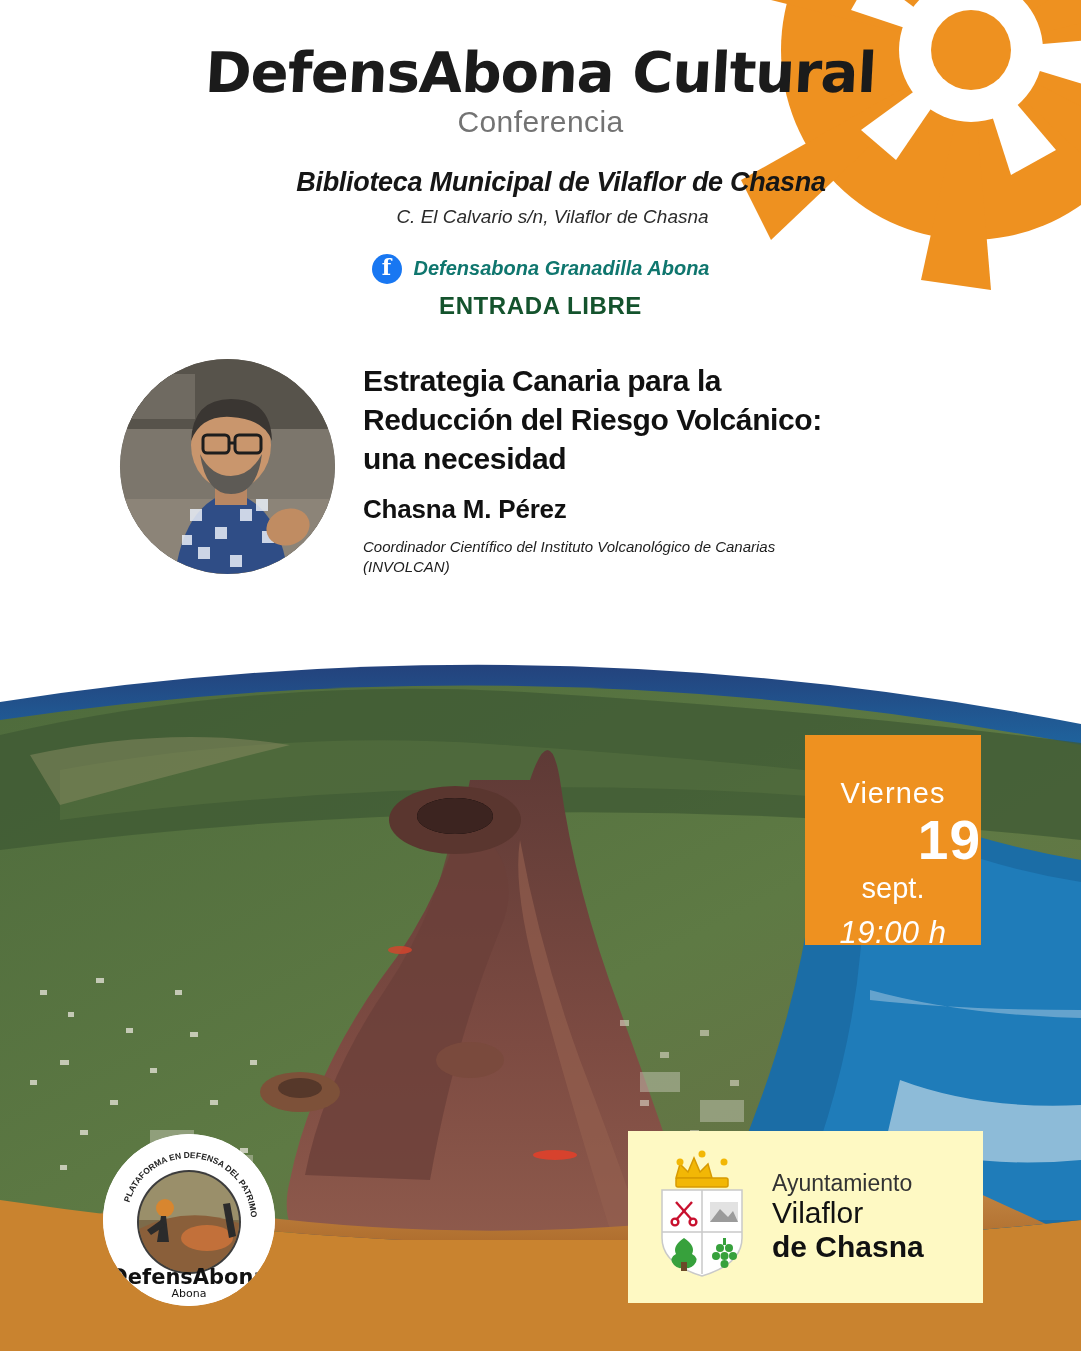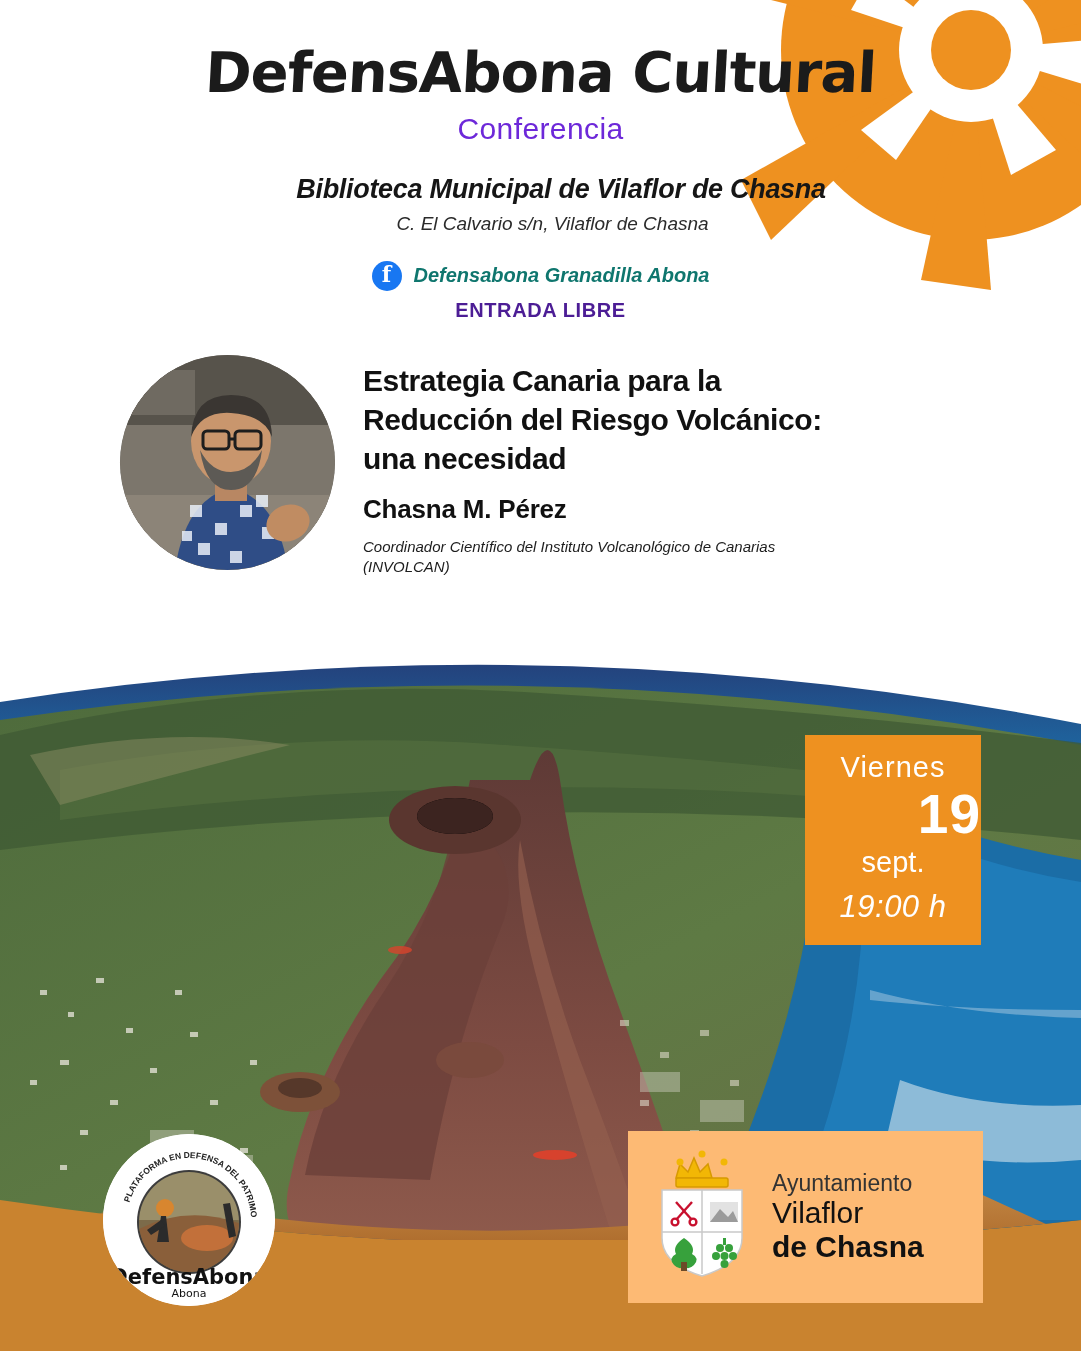--- a/index.html
+++ b/index.html
@@ -36,22 +36,22 @@
     font-size: 56px;
     font-weight: bold;
     color: #1b1b1b;
     letter-spacing: -1px;
     line-height: 1.05;
     transform: skewX(-3deg);
   }
   .brand-sub {
     font-family: "Liberation Sans", sans-serif;
     font-size: 30px;
-    color: #6d28d9;
-    margin-top: 9px;
+    color: #737373;
+    margin-top: 2px;
     letter-spacing: 0.4px;
   }
   .venue {
     margin-top: 28px;
     font-size: 27px;
     font-weight: bold;
     font-style: italic;
     color: #161616;
     letter-spacing: -0.3px;
     padding-left: 41px;
@@ -85,34 +85,35 @@
     padding-bottom: 3px;
   }
   .social-name {
     font-size: 20px;
     font-style: italic;
     font-weight: bold;
     color: #0f766e;
   }
   .free-entry {
     margin-top: 8px;
-    font-size: 20px;
-    font-weight: bold;
-    color: #4c1d95;
+    font-size: 24px;
+    font-weight: bold;
+    color: #14532d;
     letter-spacing: 0.6px;
   }
 
   
   .speaker-block {
     position: absolute;
     top: 355px; left: 0; width: 856px;
     display: flex;
     gap: 28px;
     padding-left: 120px;
     z-index: 5;
+    align-items: center;
   }
   .portrait {
     width: 215px; height: 215px;
     border-radius: 50%;
     flex: 0 0 215px;
     overflow: hidden;
     position: relative;
     background: #6d6a62;
   }
   .portrait svg { display:block; }
@@ -154,21 +155,21 @@
   .date-badge {
     position: absolute;
     right: 100px; top: 735px;
     width: 176px; height: 210px;
     background: #EE9120;
     color: #ffffff;
     text-align: center;
     z-index: 8;
     padding-top: 16px;
   }
-  .date-day-word { font-size: 29px; letter-spacing: 1px; }
+  .date-day-word { font-size: 29px; letter-spacing: 1px; margin-top: 26px; }
   .date-number {
     font-size: 55px; font-weight: bold;
     line-height: 1.05; margin-top: 2px;
     letter-spacing: 1px;
     text-align: right;
   }
   .date-month { font-size: 29px; margin-top: 2px; }
   .date-time {
     font-size: 31px; font-style: italic;
     margin-top: 10px; letter-spacing: 0.5px;
@@ -183,21 +184,21 @@
     background: #ffffff;
     z-index: 9;
     overflow: hidden;
   }
 
   
   .ayto-card {
     position: absolute;
     right: 98px; bottom: 48px;
     width: 355px; height: 172px;
-    background: #fdba74;
+    background: #fef9c3;
     z-index: 9;
     display: flex;
     align-items: center;
     gap: 18px;
     padding: 0 22px;
   }
   .ayto-text { line-height: 1.12; }
   .ayto-line1 { font-size: 23px; color: #333; }
   .ayto-line2 { font-size: 30px; font-weight: normal; color: #111; }
   .ayto-line3 { font-size: 30px; font-weight: bold; color: #111; }

